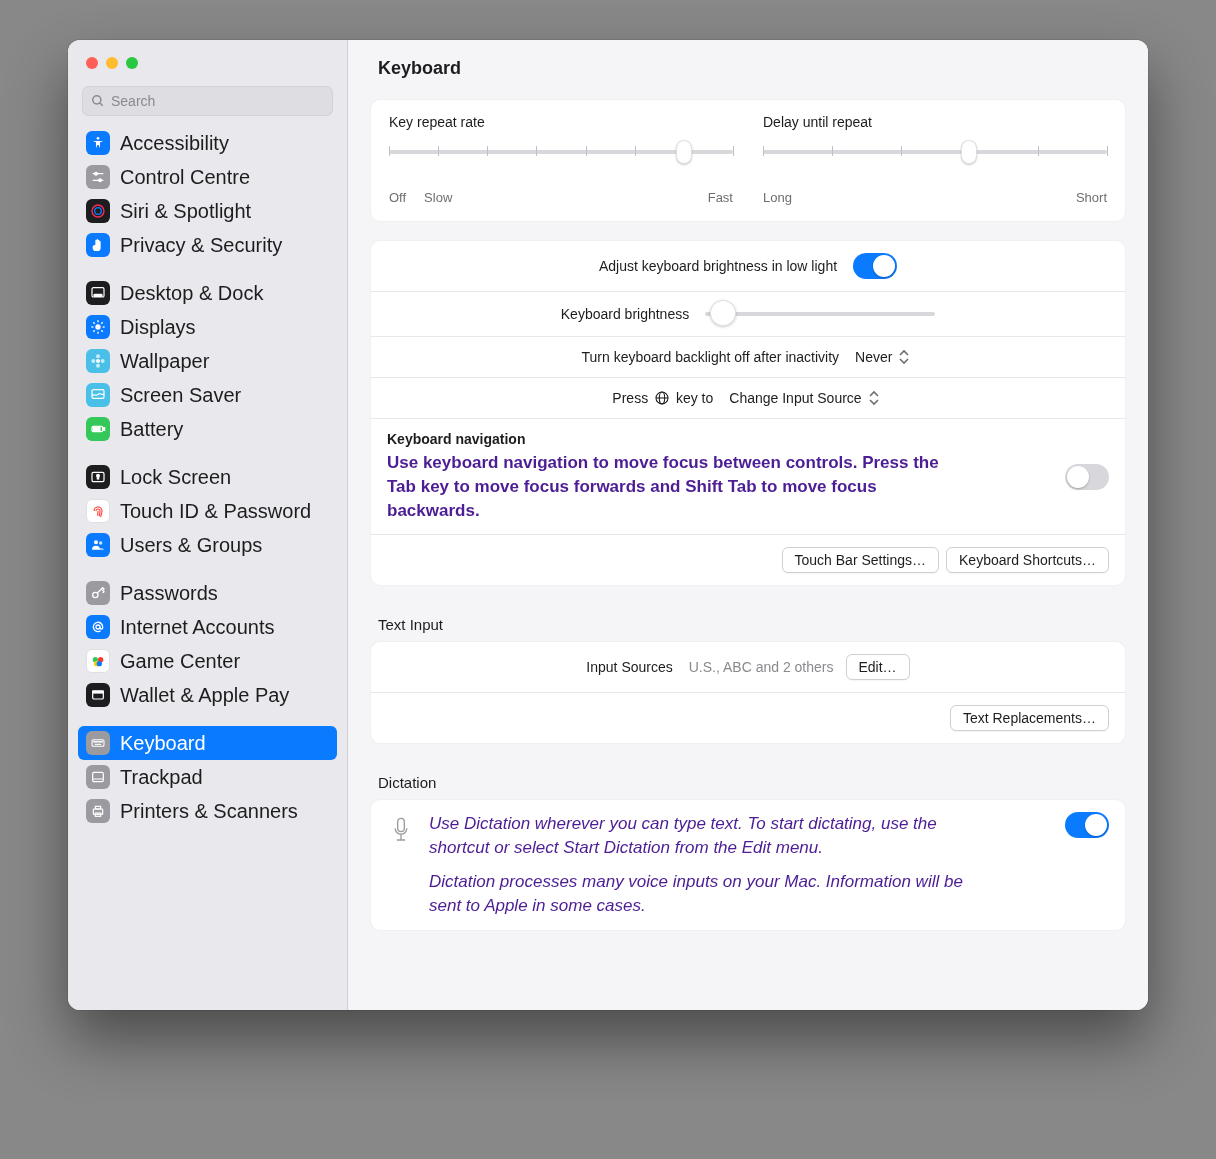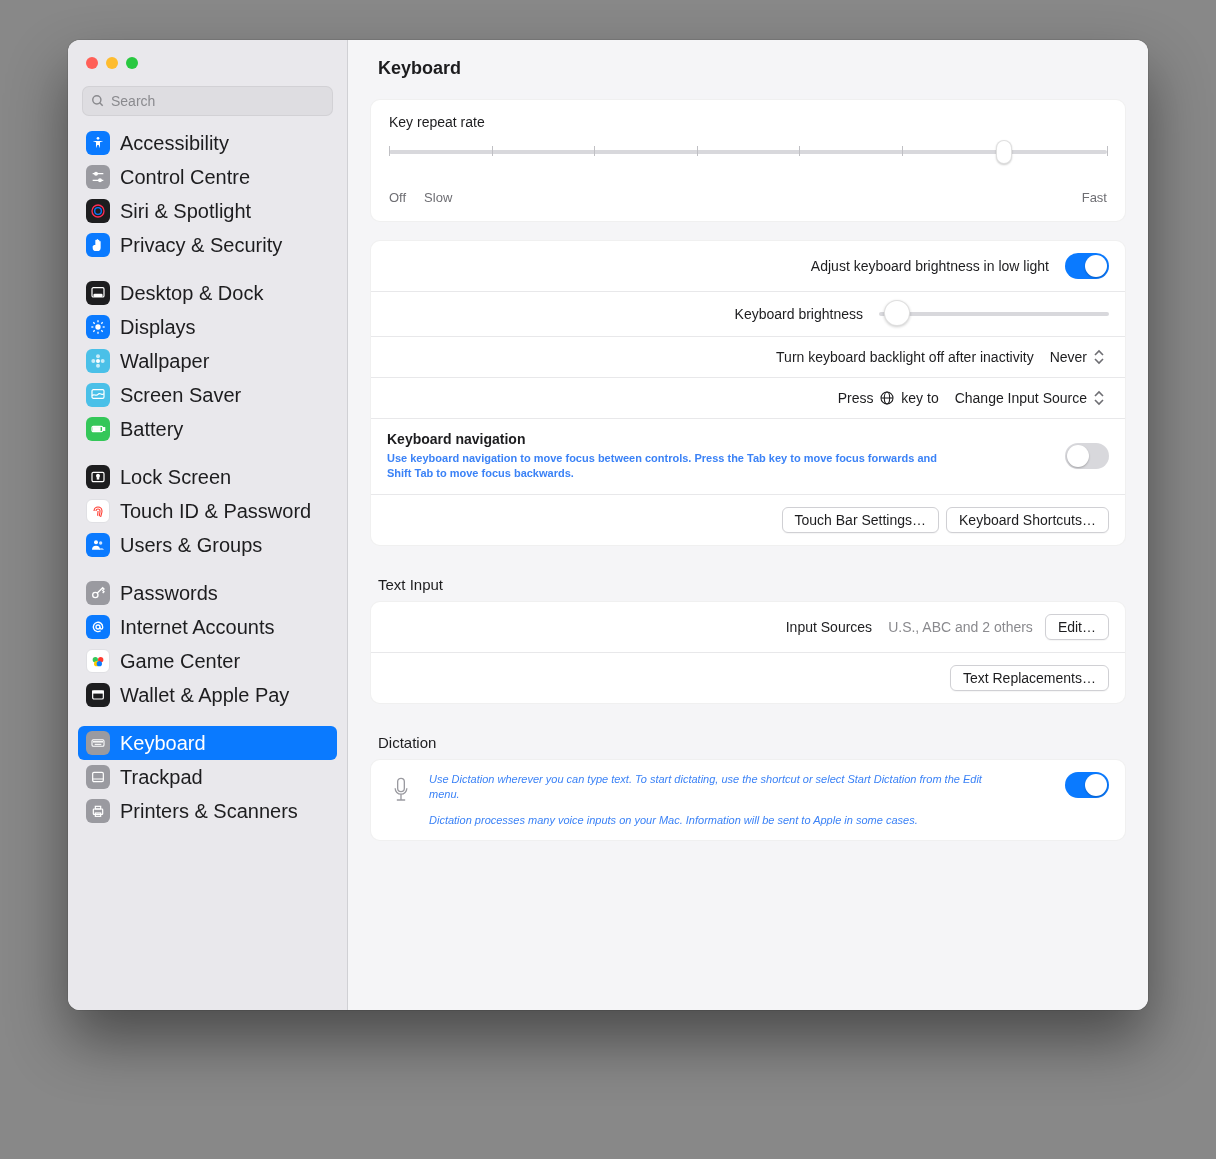--- a/index.html
+++ b/index.html
@@ -93,23 +93,23 @@
   background:#fff;
   border-radius: 10px;
   border: 1px solid rgba(0,0,0,0.06);
   overflow:hidden;
 }
 .card-row {
   padding: 12px 16px;
   border-bottom: 1px solid #e8e8ea;
 }
 .card-row:last-child { border-bottom:none;font-style:italic; }
-.card-row.flex { display:flex; align-items:center; justify-content:flex-end; gap:16px; }
+.card-row.flex { display:flex; align-items:center; justify-content:center; gap:16px; }
 .row-title { font-size: 14px; color:#1d1d1f; }
-.row-desc { font-size: 11px; color:#3b82f6; margin-top:4px; line-height:1.4; max-width: 560px;}
+.row-desc { font-size: 17px; color:#4c1d95; margin-top:4px; line-height:1.4; max-width: 560px;}
 .section-title {
   font-size:15px; font-weight:400; color:#1d1d1f;
   padding: 12px 30px 2px 30px;
 }
 .sliders-row { display:flex; gap:30px; padding: 14px 18px 16px 18px; }
 .slider-block { flex:1; }
 .slider-label { font-size:14px; color:#1d1d1f; margin-bottom:14px; }
 .slider-track-wrap { position:relative; height: 40px; }
 .tick-line {
   position:absolute; top:2px; width:1px; height:10px; background:#c0c0c4;
@@ -429,20 +429,37 @@
               <div class="slider-knob" style="left: 85.7143%;"></div>
             </div>
           <div class="slider-ends">
             <span style="display:flex;gap:18px;">
               <span>Off</span>
               <span>Slow</span>
             </span>
             <span>Fast</span>
           </div>
         </div>
+        <div class="slider-block">
+          <div class="slider-label">Delay until repeat</div>
+          <div class="slider-track-wrap" id="delay-slider">
+            <div class="slider-rail"></div>
+          <div class="tick-line" style="left: 0%;"></div>
+              <div class="tick-line" style="left: 20%;"></div>
+              <div class="tick-line" style="left: 40%;"></div>
+              <div class="tick-line" style="left: 60%;"></div>
+              <div class="tick-line" style="left: 80%;"></div>
+              <div class="tick-line" style="left: 100%;"></div>
+              <div class="slider-knob" style="left: 60%;"></div>
+            </div>
+          <div class="slider-ends">
+            <span>Long</span>
+            <span>Short</span>
+          </div>
+        </div>
       </div>
     </div>
 
     <div class="card">
       <div class="card-row flex">
         <span class="row-title">Adjust keyboard brightness in low light</span>
         <div class="toggle on">
             <div class="knob"></div>
           </div>
       </div>

